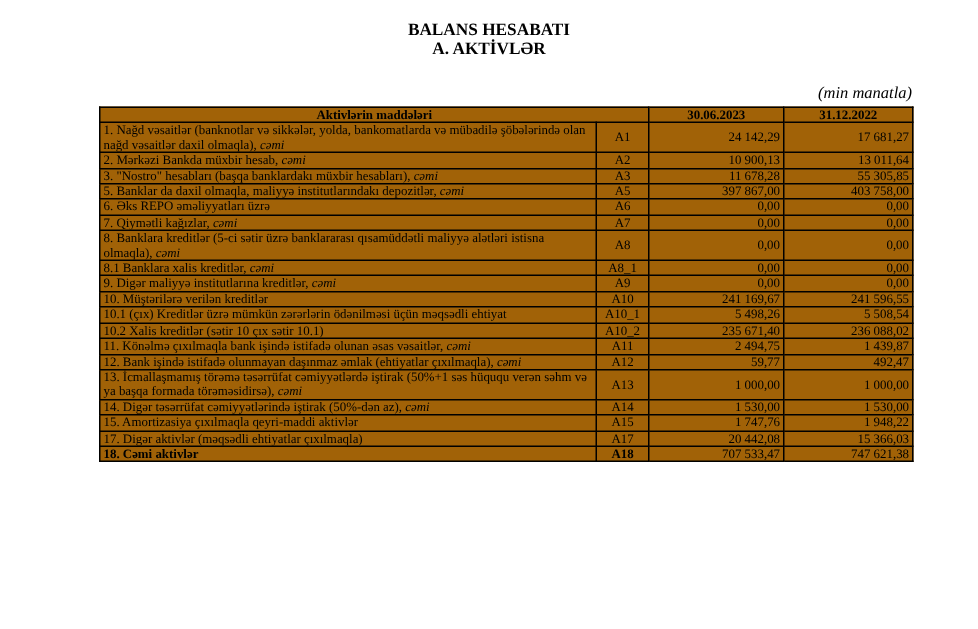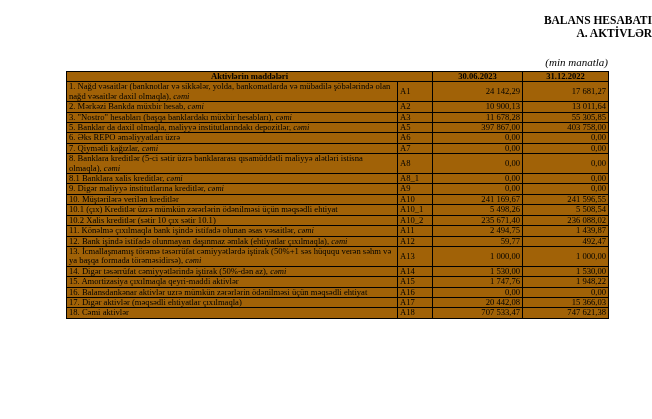--- a/index.html
+++ b/index.html
@@ -6,21 +6,20 @@
     body {
       width: 652px; height: 419px; position: relative; overflow: hidden;
       font-family: "Liberation Serif", "DejaVu Serif", serif; color: #000;
     }
     .title-block {
       position: absolute; left: 0; top: 14px; width: 652px; text-align: center;
     }
     .title-line {
       font-weight: bold; font-size: 11.5px; line-height: 13px; display: block;
       padding-left: 0;
-      text-align: right;
     }
     .units {
       position: absolute; right: 44px; top: 57px;
       font-style: italic; font-size: 11px; line-height: 10px;
     }
     table.bal {
       position: absolute; left: 66px; top: 71px;
       border-collapse: collapse; width: 542px; table-layout: fixed;
       background: #a16207;
       font-size: 8.6px;
@@ -28,23 +27,23 @@
     table.bal td, table.bal th {
       border: 1px solid #000; padding: 0 2px; line-height: 9.4px;
       vertical-align: middle; overflow: hidden;
     }
     table.bal th { font-weight: bold; text-align: center; }
     col.c-name { width: 331px; }
     col.c-code { width: 35px; }
     col.c-v1 { width: 90px; }
     col.c-v2 { width: 86px; }
     td.name { text-align: left; padding-left: 1px; }
-    td.code { }
+    td.code { text-align: center; }
     td.num { text-align: right; padding-right: 1px; }
-    tr.total td { font-weight: normal; border: 1.5px solid #000; }
+    tr.total td { font-weight: bold; border: 1.5px solid #000; }
     tr.total td.num { font-weight: normal; }
     .cemi { font-style: italic; }
   </style>
 </head>
 <body>
 
 <div class="title-block">
   <span class="title-line">BALANS HESABATI</span>
   <span class="title-line">A. AKTİVLƏR</span>
 </div>
@@ -161,26 +160,20 @@
         <td class="num">1 530,00</td>
         <td class="num">1 530,00</td>
       </tr>
       <tr>
         <td class="name"><span>15. Amortizasiya çıxılmaqla qeyri-maddi aktivlər</span><span class="cemi"></span></td>
         <td class="code">A15</td>
         <td class="num">1 747,76</td>
         <td class="num">1 948,22</td>
       </tr>
       <tr>
-        <td class="name"><span>16. Balansdankənar aktivlər uzrə mümkün zərərlərin ödənilməsi üçün məqsədli ehtiyat</span><span class="cemi"></span></td>
-        <td class="code">A16</td>
-        <td class="num">0,00</td>
-        <td class="num">0,00</td>
-      </tr>
-      <tr>
         <td class="name"><span>17. Digər aktivlər (məqsədli ehtiyatlar çıxılmaqla)</span><span class="cemi"></span></td>
         <td class="code">A17</td>
         <td class="num">20 442,08</td>
         <td class="num">15 366,03</td>
       </tr>
       <tr class="total">
         <td class="name"><span>18. Cəmi aktivlər</span><span class="cemi"></span></td>
         <td class="code">A18</td>
         <td class="num">707 533,47</td>
         <td class="num">747 621,38</td>

